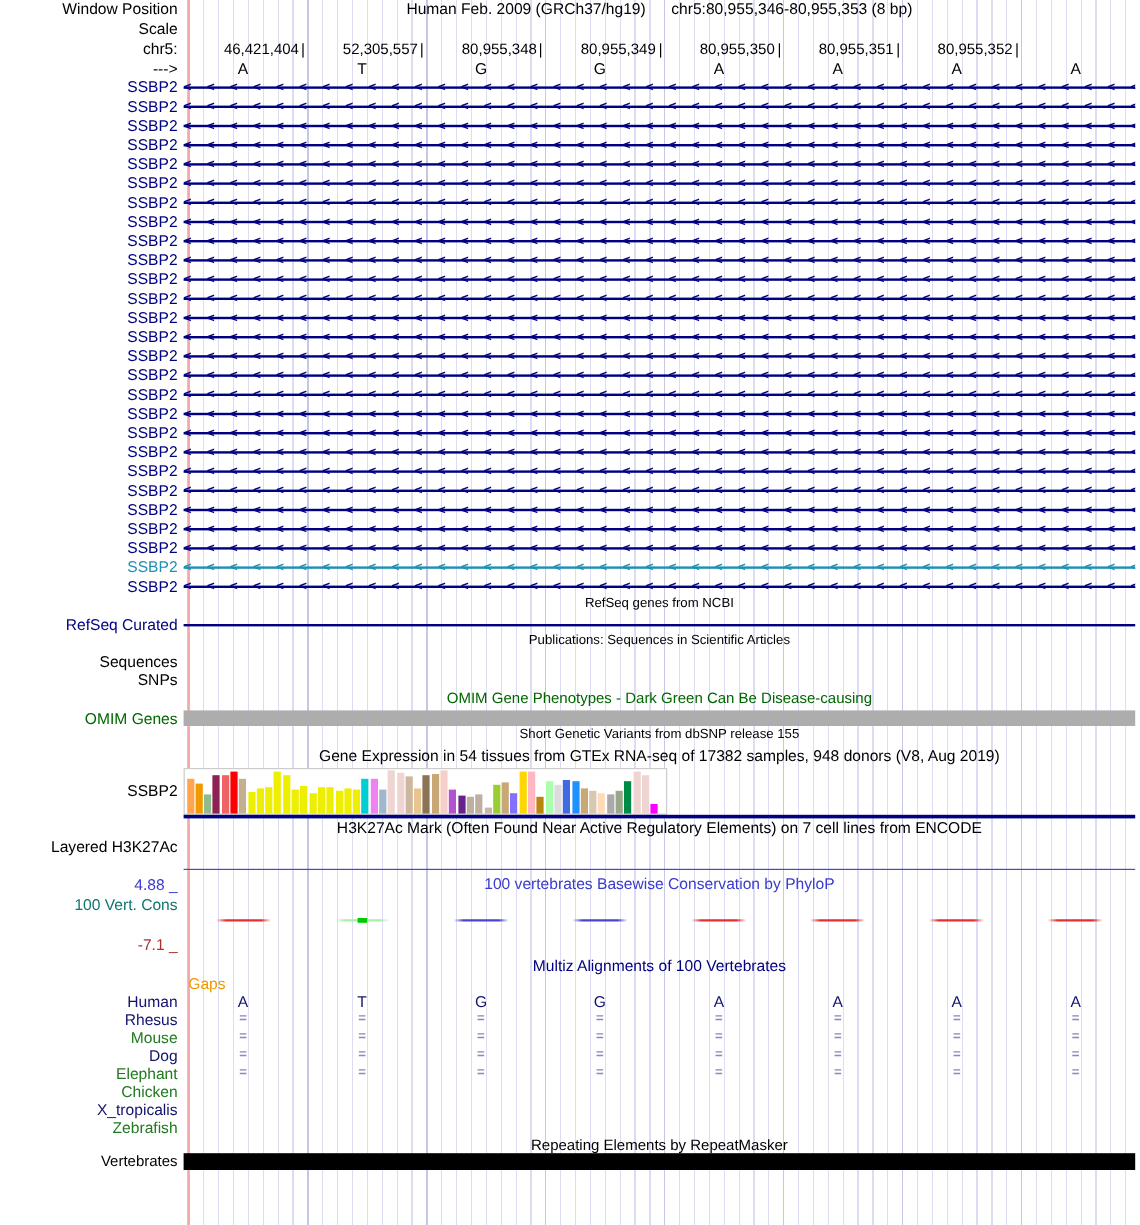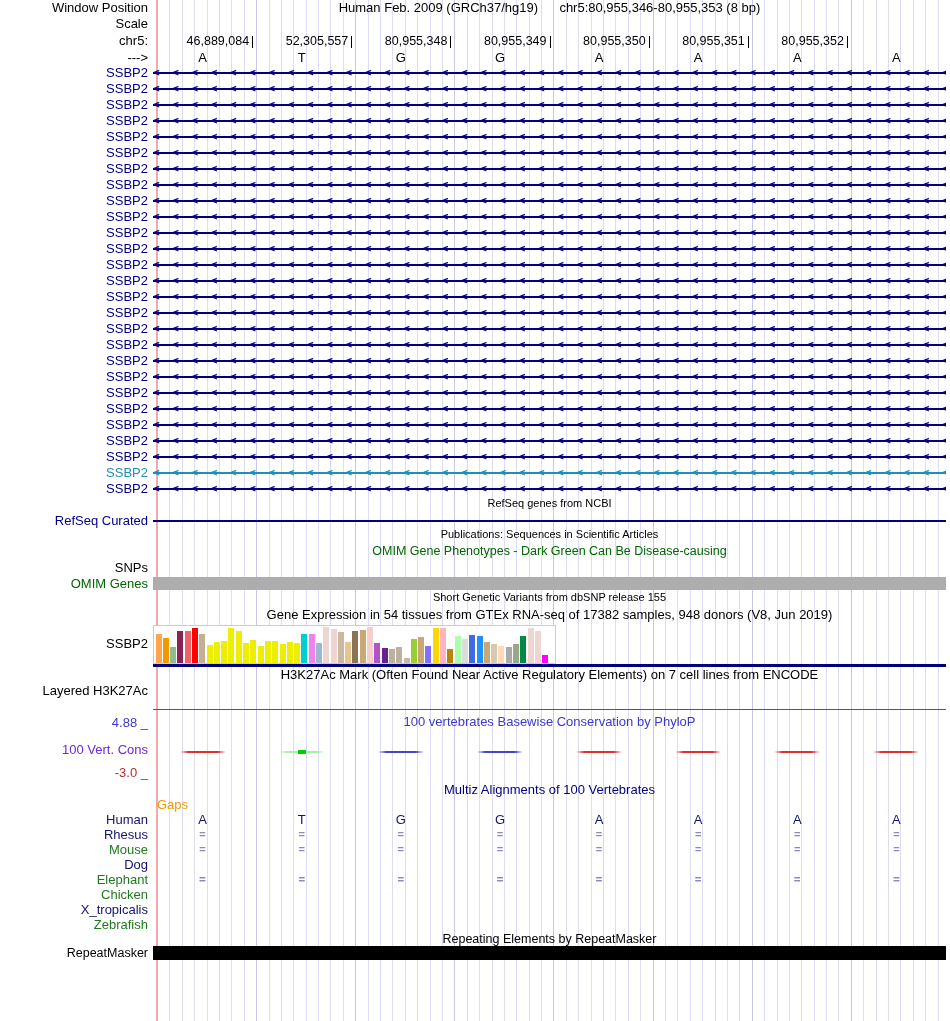--- a/index.html
+++ b/index.html
@@ -64,21 +64,21 @@
       </div>
     </div>
 
     <div class="row" style="height:17px">
       <div class="lbl">Scale</div>
     </div>
 
     <div class="row" style="height:17px">
       <div class="lbl">chr5:</div>
       <div class="cnt" id="ruler">
-          <span class="rnum" style="left: 6.125px;">46,889,084</span>
+          <span class="rnum" style="left: 6.125px;">46,421,404</span>
           <div class="tick" style="left: 99.125px;"></div>
           <span class="rnum" style="left: 105.25px;">52,305,557</span>
           <div class="tick" style="left: 198.25px;"></div>
           <span class="rnum" style="left: 204.375px;">80,955,348</span>
           <div class="tick" style="left: 297.375px;"></div>
           <span class="rnum" style="left: 303.5px;">80,955,349</span>
           <div class="tick" style="left: 396.5px;"></div>
           <span class="rnum" style="left: 402.625px;">80,955,350</span>
           <div class="tick" style="left: 495.625px;"></div>
           <span class="rnum" style="left: 501.75px;">80,955,351</span>
@@ -303,44 +303,48 @@
       <div class="lbl navytxt">RefSeq Curated</div>
       <div class="cnt">
           <div class="hline"></div>
         </div>
     </div>
 
     <div class="row" style="height:16px">
       <div class="lbl"></div>
       <div class="cnt ctr small">Publications: Sequences in Scientific Articles</div>
     </div>
-    <div class="row" style="height:16px">
-      <div class="lbl"></div>
-      <div class="cnt ctr greentxt" style="font-size:12.5px">OMIM Gene Phenotypes - Dark Green Can Be Disease-causing</div>
-    </div>
-
+    <div class="row" style="height:15px">
+      <div class="lbl">Sequences</div>
+      <div class="cnt"></div>
+    </div>
     <div class="row" style="height:16px">
       <div class="lbl">SNPs</div>
       <div class="cnt"></div>
+    </div>
+
+    <div class="row" style="height:16px">
+      <div class="lbl"></div>
+      <div class="cnt ctr greentxt" style="font-size:12.5px">OMIM Gene Phenotypes - Dark Green Can Be Disease-causing</div>
     </div>
     <div class="row" style="height:15px">
       <div class="lbl greentxt">OMIM Genes</div>
       <div class="cnt">
           <div class="graybar"></div>
         </div>
     </div>
 
     <div class="row" style="height:16px">
       <div class="lbl"></div>
       <div class="cnt ctr small">Short Genetic Variants from dbSNP release 155</div>
     </div>
 
     <div class="row" style="height:16px">
       <div class="lbl"></div>
-      <div class="cnt ctr">Gene Expression in 54 tissues from GTEx RNA-seq of 17382 samples, 948 donors (V8, Jun 2019)</div>
+      <div class="cnt ctr">Gene Expression in 54 tissues from GTEx RNA-seq of 17382 samples, 948 donors (V8, Aug 2019)</div>
     </div>
     <div class="row" style="height:41px">
       <div class="lbl" style="line-height:41px">SSBP2</div>
       <div class="cnt">
         <div class="gtexbox" id="gtexbox">
             <div class="gtexbar" style="left: 1.5px; height: 29px; background: rgb(255, 165, 79);"></div>
             <div class="gtexbar" style="left: 8.796px; height: 25px; background: rgb(238, 154, 0);"></div>
             <div class="gtexbar" style="left: 16.092px; height: 16px; background: rgb(143, 188, 143);"></div>
             <div class="gtexbar" style="left: 23.388px; height: 32px; background: rgb(139, 34, 82);"></div>
             <div class="gtexbar" style="left: 30.684px; height: 32px; background: rgb(238, 99, 99);"></div>
@@ -408,22 +412,22 @@
       <div class="cnt ctr">H3K27Ac Mark (Often Found Near Active Regulatory Elements) on 7 cell lines from ENCODE</div>
     </div>
     <div class="row" style="height:26px">
       <div class="lbl">Layered H3K27Ac</div>
       <div class="cnt"></div>
     </div>
 
     <div class="row" style="height:73px">
       <div class="lbl" style="position:relative">
         <span class="lblabs bluetxt" style="top:6px">4.88 _</span>
-        <span class="lblabs" style="top:33px;color:#6d28d9">100 Vert. Cons</span>
-        <span class="lblabs" style="top:56px;color:#b03030">-3.0 _</span>
+        <span class="lblabs" style="top:22px;color:#0f766e">100 Vert. Cons</span>
+        <span class="lblabs" style="top:56px;color:#b03030">-7.1 _</span>
       </div>
       <div class="cnt">
         <div class="blueline"></div>
         <div class="ctr bluetxt" style="margin-top:5px">100 vertebrates Basewise Conservation by PhyloP</div>
         <div id="pmarks">
             <div class="pmark" style="left: 49.5625px; background: linear-gradient(90deg, transparent, rgb(224, 48, 48) 18%, rgb(224, 48, 48) 82%, transparent);"></div>
             <div class="pmark" style="left: 148.688px; background: linear-gradient(90deg, transparent, rgb(168, 239, 168) 18%, rgb(168, 239, 168) 82%, transparent);">
               <div class="pcenter" style="background: rgb(0, 204, 0);"></div>
             </div>
             <div class="pmark" style="left: 247.812px; background: linear-gradient(90deg, transparent, rgb(69, 69, 204) 18%, rgb(69, 69, 204) 82%, transparent);"></div>
@@ -477,21 +481,21 @@
             <span class="mq" style="left: 49.5625px;">=</span>
             <span class="mq" style="left: 148.688px;">=</span>
             <span class="mq" style="left: 247.812px;">=</span>
             <span class="mq" style="left: 346.938px;">=</span>
             <span class="mq" style="left: 446.062px;">=</span>
             <span class="mq" style="left: 545.188px;">=</span>
             <span class="mq" style="left: 644.312px;">=</span>
             <span class="mq" style="left: 743.438px;">=</span>
           </div>
         </div>
-        <div class="row" style="height: 15px; align-items: flex-end;">
+        <div class="row" style="height: 15px;">
           <div class="lbl" style="color: rgb(19, 19, 107);">Dog</div>
           <div class="cnt">
             <span class="mq" style="left: 49.5625px;">=</span>
             <span class="mq" style="left: 148.688px;">=</span>
             <span class="mq" style="left: 247.812px;">=</span>
             <span class="mq" style="left: 346.938px;">=</span>
             <span class="mq" style="left: 446.062px;">=</span>
             <span class="mq" style="left: 545.188px;">=</span>
             <span class="mq" style="left: 644.312px;">=</span>
             <span class="mq" style="left: 743.438px;">=</span>
@@ -522,19 +526,19 @@
           <div class="lbl" style="color: rgb(31, 122, 31);">Zebrafish</div>
           <div class="cnt"></div>
         </div>
       </div>
 
     <div class="row" style="height:14px">
       <div class="lbl"></div>
       <div class="cnt ctr" style="font-size:12.5px">Repeating Elements by RepeatMasker</div>
     </div>
     <div class="row" style="height:14px">
-      <div class="lbl" style="font-size:12.5px">RepeatMasker</div>
+      <div class="lbl" style="font-size:12.5px">Vertebrates</div>
       <div class="cnt">
           <div class="blackbar"></div>
         </div>
     </div>
   </div>
 </div>
 
 </body></html>

